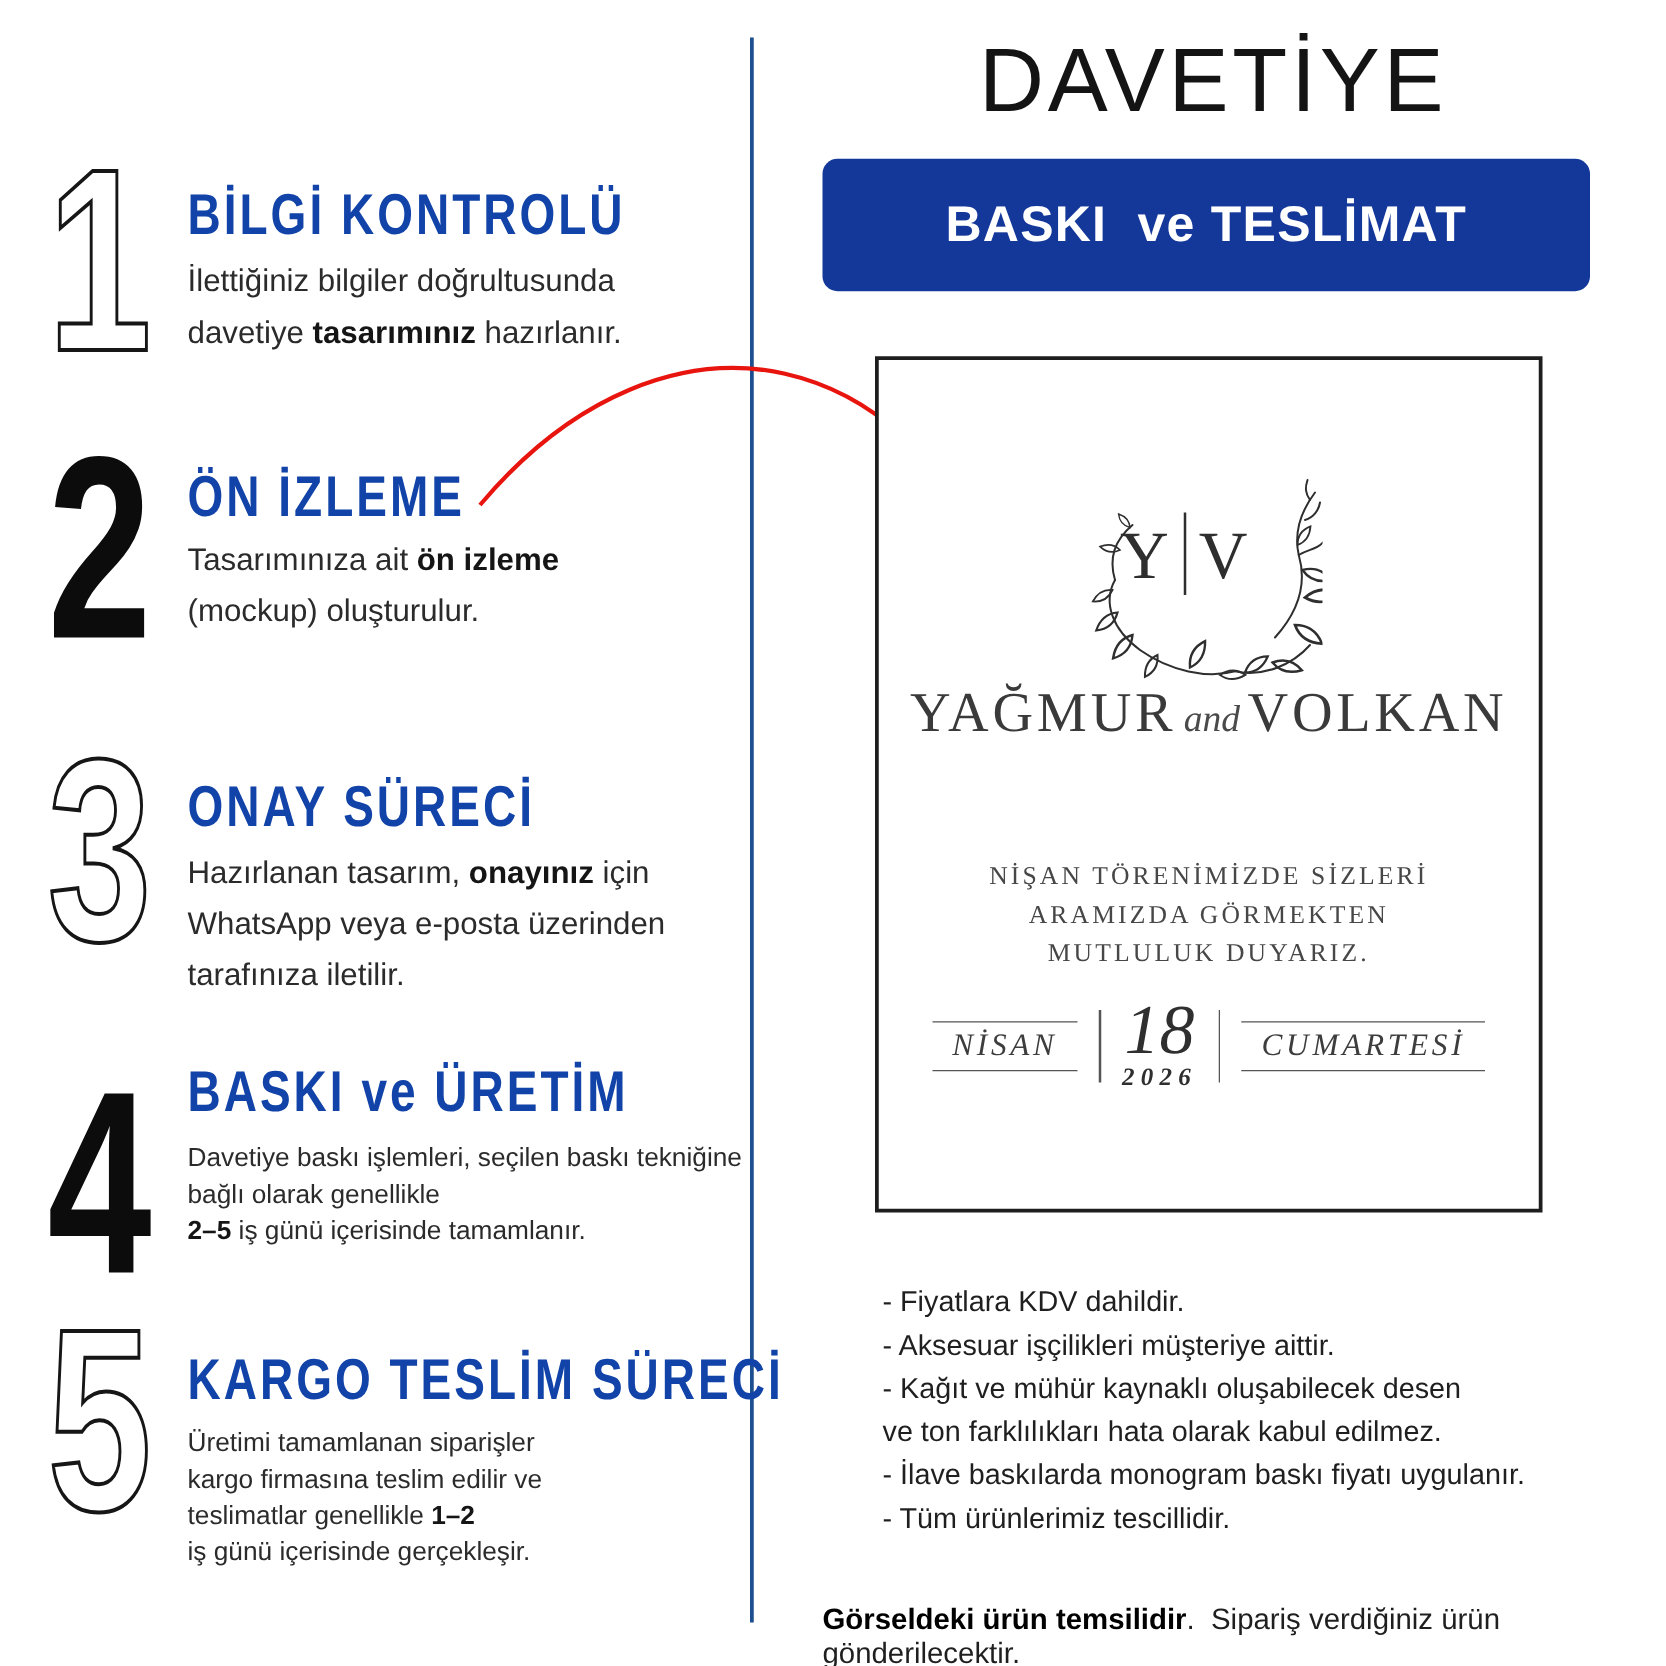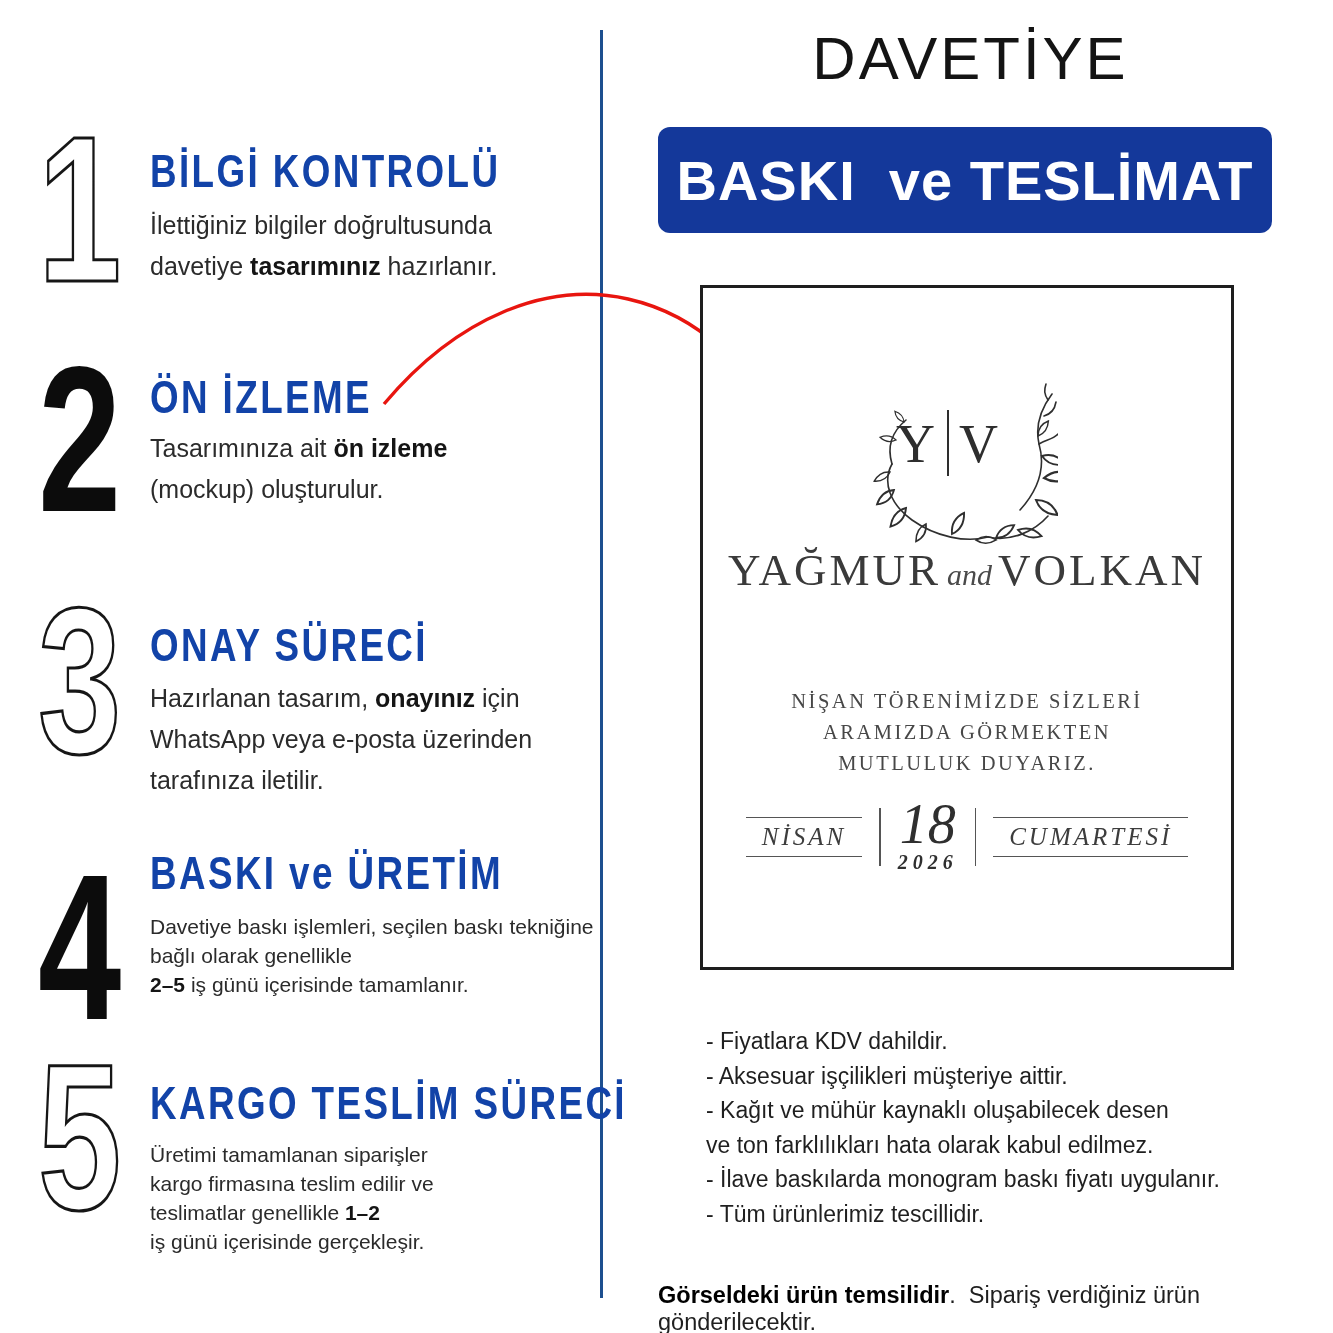--- a/index.html
+++ b/index.html
@@ -20,24 +20,24 @@
   .step-title{position:absolute;left:150px;top:0;white-space:nowrap;
               font-weight:800;font-size:46px;line-height:50px;letter-spacing:3px;
               color:#1243a8;transform:scaleX(0.8);transform-origin:left top;}
   .step-body{position:absolute;left:150px;white-space:pre-line;
              font-size:25px;line-height:41px;color:#2b2b2b;}
   .step-body.small{font-size:21px;line-height:29px;}
   .step-body b{font-weight:700;color:#151515;}
 
   
   .page-title{position:absolute;left:608px;top:24px;width:725px;margin:0;text-align:center;
-              font-weight:300;font-size:60px;letter-spacing:3px;color:#141414;}
+              font-weight:300;font-size:72px;letter-spacing:3px;color:#141414;}
   .banner{position:absolute;left:658px;top:127px;width:614px;height:106px;border-radius:12px;
           background:#14389a;display:flex;align-items:center;justify-content:center;}
-  .banner span{color:#ffffff;font-weight:700;font-size:56px;letter-spacing:1px;white-space:pre;}
+  .banner span{color:#ffffff;font-weight:700;font-size:40px;letter-spacing:1px;white-space:pre;}
 
   
   .card{position:absolute;left:700px;top:285px;width:534px;height:685px;background:#ffffff;
         border:3px solid #1e1e1e;box-sizing:border-box;font-family:"Liberation Serif",serif;}
   .wreath-wrap{position:absolute;left:165px;top:94px;width:190px;height:172px;}
   .wreath-wrap svg{position:absolute;left:0;top:0;}
   .monogram{position:absolute;left:0;right:30px;top:28px;text-align:center;color:#2e2e2e;
             font-size:54px;letter-spacing:2px;}
   .monogram .mbar{display:inline-block;width:2px;height:66px;background:#2e2e2e;
                   vertical-align:middle;margin:0 10px 14px 10px;}

